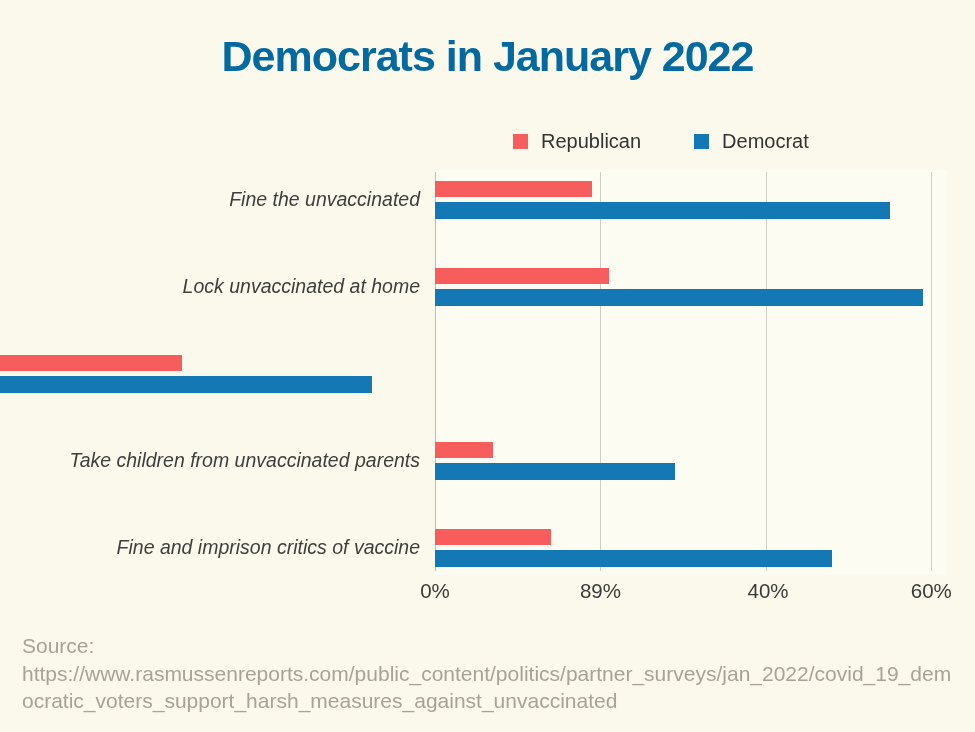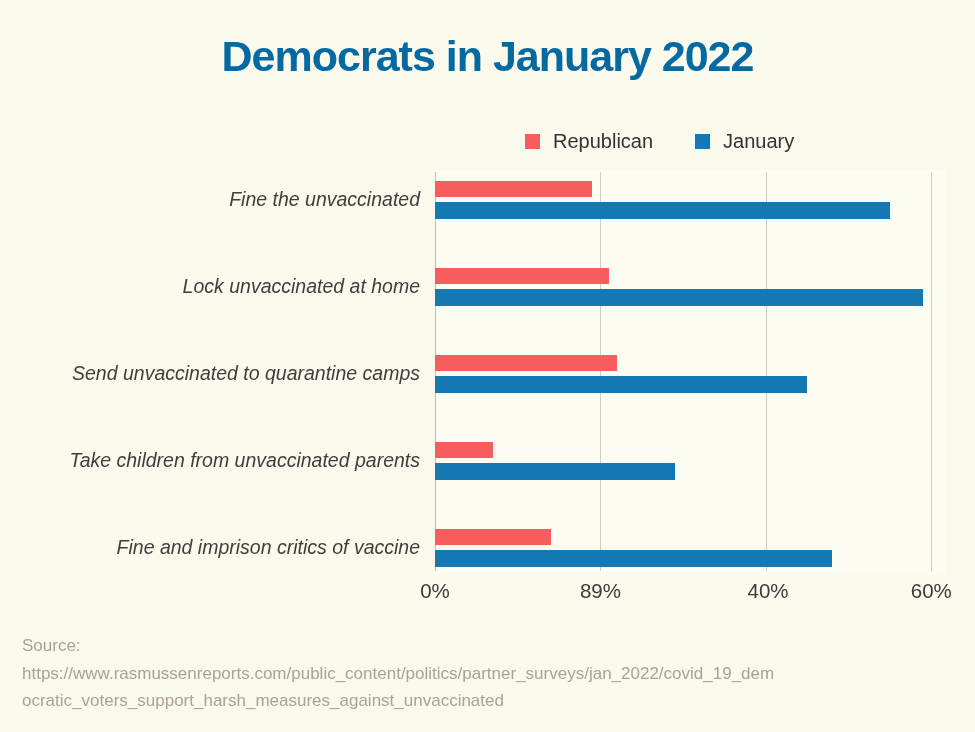--- a/index.html
+++ b/index.html
@@ -14,21 +14,21 @@
 
   .title {
     position:absolute; top:32px; left:0; right:0;
     text-align:center;
     font-size:43px; font-weight:700; letter-spacing:-1px;
     color:#0369a1;
   }
 
   .legend {
     position:absolute; top:130px; left:513px;
-    display:flex; gap:42px;margin-left:12px;
+    display:flex; gap:53px;
   }
   .legend-item { display:flex; align-items:center; gap:13px; }
   .legend-swatch { width:15px; height:15px; }
   .legend-label { font-size:20px; color:#333333; }
 
   .plot {
     position:absolute; left:435px; top:170px; width:512px; height:405px;
     background:#fdfcf2;
   }
   .gridline {
@@ -51,39 +51,39 @@
   .bar { height:16.5px; }
 
   .xticks { position:absolute; left:435px; top:579px; width:512px; height:26px; }
   .xtick {
     position:absolute; transform:translateX(-50%);
     font-size:20.5px; color:#3b3b3b; white-space:nowrap;
   }
 
   .source {
     position:absolute; left:22px; top:632px;
-    font-size:17px; line-height:27.5px; color:#a8a298;
+    font-size:21px; line-height:27.5px; color:#a8a298;
     white-space:nowrap;
   }
 </style>
 </head>
 <body>
 
 <div class="canvas">
 
   <div class="title">Democrats in January 2022</div>
 
   <div class="legend">
       <div class="legend-item">
         <span class="legend-swatch" style="background: rgb(248, 93, 93);"></span>
         <span class="legend-label">Republican</span>
       </div>
       <div class="legend-item">
         <span class="legend-swatch" style="background: rgb(20, 120, 181);"></span>
-        <span class="legend-label">January</span>
+        <span class="legend-label">Democrat</span>
       </div>
     </div>
 
   <div class="plot">
       <div class="gridline zero" style="left: 0px;"></div>
       <div class="gridline" style="left: 165.428px;"></div>
       <div class="gridline" style="left: 330.856px;"></div>
       <div class="gridline" style="left: 496.284px;"></div>
     </div>
 
@@ -96,21 +96,20 @@
         </div>
       </div>
       <div class="row">
         <div class="cat-label">Lock unvaccinated at home</div>
         <div class="bars">
           <div class="bar" style="width: 173.7px; background: rgb(248, 93, 93);"></div>
           <div class="bar" style="width: 488.013px; background: rgb(20, 120, 181);"></div>
         </div>
       </div>
       <div class="row">
-        <div class="cat-label">Send unvaccinated to quarantine camps</div>
         <div class="bars">
           <div class="bar" style="width: 181.971px; background: rgb(248, 93, 93);"></div>
           <div class="bar" style="width: 372.213px; background: rgb(20, 120, 181);"></div>
         </div>
       </div>
       <div class="row">
         <div class="cat-label">Take children from unvaccinated parents</div>
         <div class="bars">
           <div class="bar" style="width: 57.8998px; background: rgb(248, 93, 93);"></div>
           <div class="bar" style="width: 239.871px; background: rgb(20, 120, 181);"></div>

